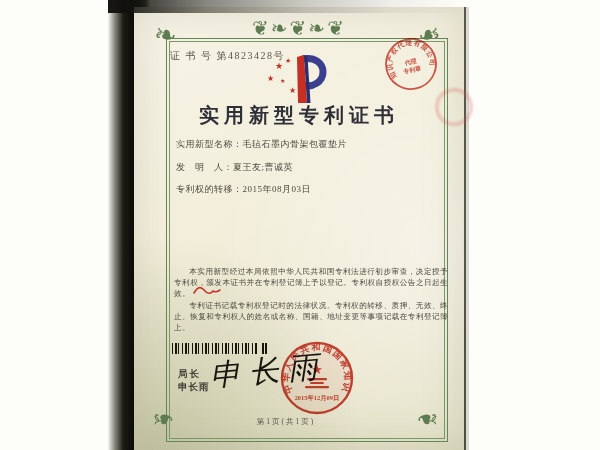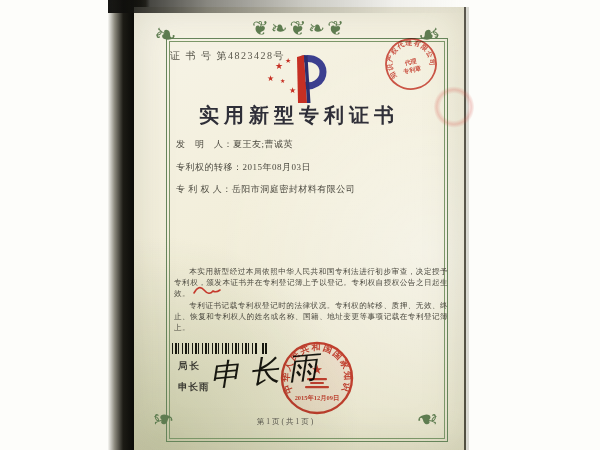--- a/index.html
+++ b/index.html
@@ -54,21 +54,21 @@
   .paras{position:absolute;left:40px;top:259px;width:274px;}
   .paras p{
     margin:0;font-size:7.6px;line-height:11.2px;color:#4c4a40;
     text-align:justify;text-indent:2em;letter-spacing:.3px;
   }
   .red-mark{position:absolute;left:58px;top:277px;z-index:3;}
   .barcode{
     position:absolute;left:38px;top:336px;width:96px;height:11px;
     background:repeating-linear-gradient(90deg,#17170f 0 1.5px,transparent 1.5px 3px,#17170f 3px 5px,transparent 5px 6.5px,#17170f 6.5px 7.5px,transparent 7.5px 10px);
   }
-  .director-label{position:absolute;left:44px;top:353px;font-size:9.5px;font-weight:bold;color:#3b3a33;letter-spacing:2px;}
+  .director-label{position:absolute;left:44px;top:361px;font-size:9.5px;font-weight:bold;color:#3b3a33;letter-spacing:2px;}
   .director-name{position:absolute;left:44px;top:374px;font-size:9.5px;font-weight:bold;color:#3b3a33;letter-spacing:1px;}
   .signature{
     position:absolute;left:76px;top:344px;font-size:30px;color:#16160f;
     font-style:italic;letter-spacing:9px;transform:rotate(-5deg);white-space:nowrap;
   }
   .official-seal{position:absolute;left:144px;top:332px;mix-blend-mode:multiply;opacity:.92;}
   .agency-seal{position:absolute;left:248px;top:28px;transform:rotate(-12deg);mix-blend-mode:multiply;opacity:.88;}
   .seal-ghost{
     position:absolute;left:300px;top:78px;width:40px;height:44px;border-radius:50%;
     background:radial-gradient(circle,rgba(215,90,80,0) 45%,rgba(215,90,80,.28) 58%,rgba(215,90,80,0) 70%);
@@ -117,23 +117,23 @@
     <text x="10" y="16" font-size="9" fill="#c62f23">★</text>
     <text x="20" y="10" font-size="7" fill="#c62f23">★</text>
     <text x="2" y="28" font-size="8" fill="#c62f23">★</text>
     <text x="15" y="30" font-size="6" fill="#c62f23">★</text>
     <text x="24" y="40" font-size="8" fill="#c62f23">★</text>
   </svg>
 
   <div class="title">实用新型专利证书</div>
 
   <div class="fields">
+    <div class="field-row"><span>实用新型名称：</span><span>毛毡石墨内骨架包覆垫片</span></div>
     <div class="field-row"><span>发　明　人：</span><span>夏王友;曹诚英</span></div>
     <div class="field-row"><span>专利权的转移：</span><span>2015年08月03日</span></div>
-    <div class="field-row"><span>专 利 权 人：</span><span>岳阳市洞庭密封材料有限公司</span></div>
   </div>
 
   <div class="paras">
     <p>本实用新型经过本局依照中华人民共和国专利法进行初步审查，决定授予专利权，颁发本证书并在专利登记簿上予以登记。专利权自授权公告之日起生效。</p>
     <p>专利证书记载专利权登记时的法律状况。专利权的转移、质押、无效、终止、恢复和专利权人的姓名或名称、国籍、地址变更等事项记载在专利登记簿上。</p>
   </div>
 
   <svg class="red-mark" width="30" height="14" viewBox="0 0 30 14">
     <path d="M2,9 q5,-9 10,-3 t9,1 q3,2 7,-1" fill="none" stroke="#c5392c" stroke-width="1.6" stroke-linecap="round"></path>
   </svg>

